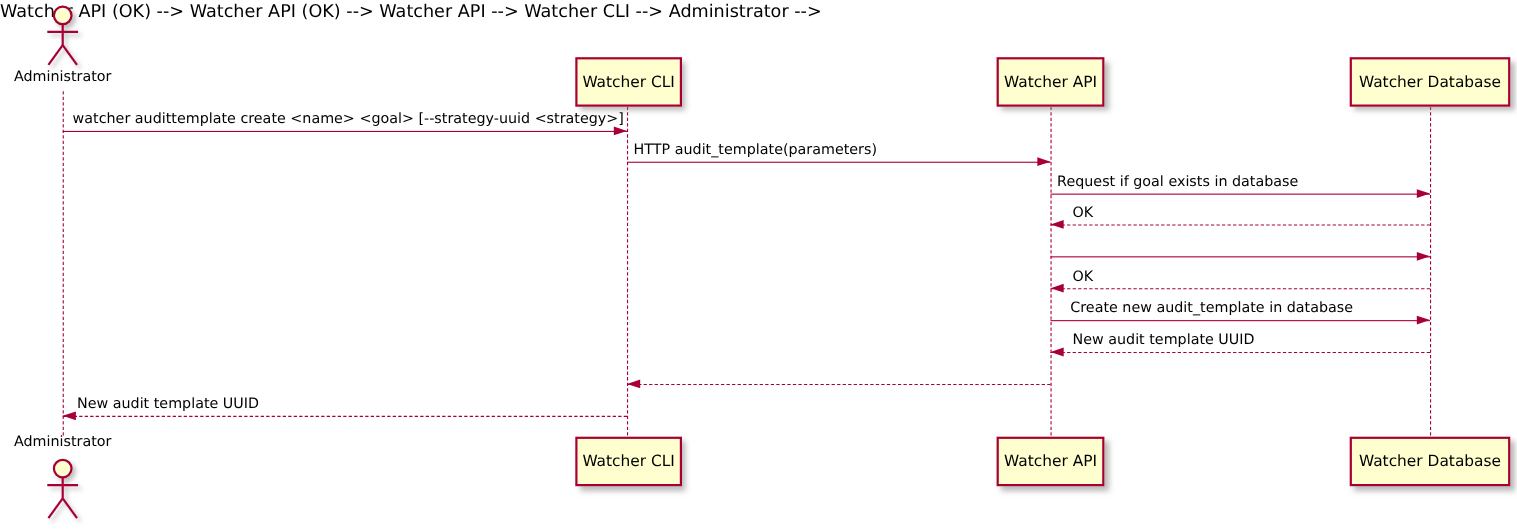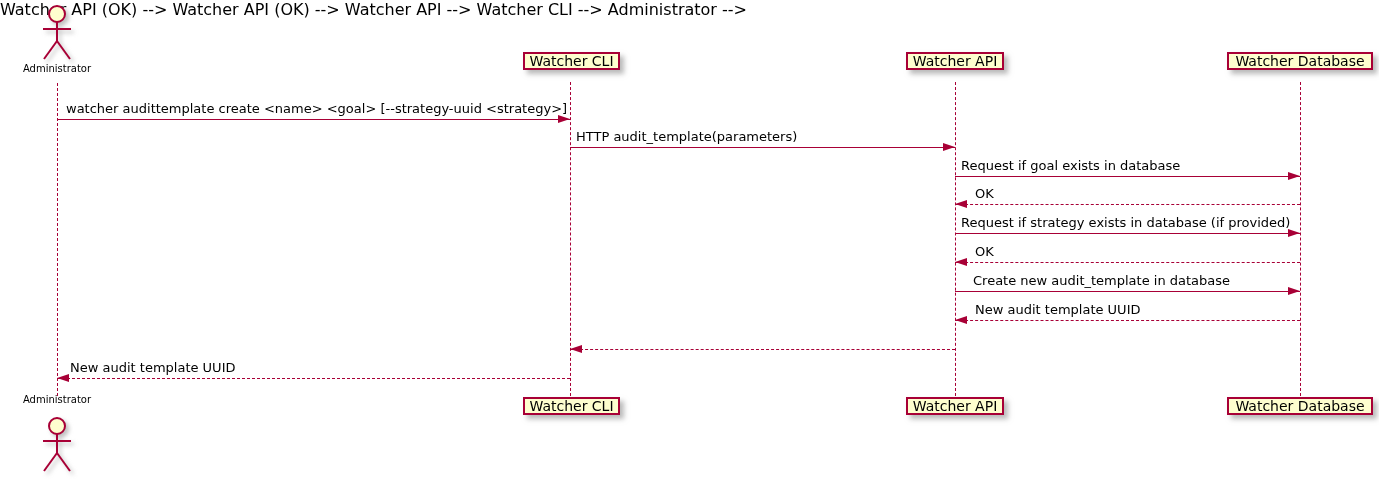--- a/index.html
+++ b/index.html
@@ -7,36 +7,36 @@
     position:relative;
     width:1379px;height:483px;
     background:#ffffff;
     font-family:"DejaVu Sans","Liberation Sans",sans-serif;
     color:#000;
     overflow:hidden;
   }
   .participant{
     position:absolute;
     box-sizing:border-box;
-    height:18px;
+    height:45px;
     background:#FEFECE;
     border:2px solid #A80036;
     box-shadow:4px 4px 5px rgba(130,130,130,0.55);
     display:flex;align-items:center;justify-content:center;
     font-size:14px;
     white-space:nowrap;
   }
   .lifeline{
     position:absolute;
     width:0;
     border-left:1px dashed #A80036;
   }
   .actor-label{
     position:absolute;
-    font-size:10px;
+    font-size:13px;
     white-space:nowrap;
     transform:translateX(-50%);
     text-align:center;
   }
   .actor-figure{
     position:absolute;
     filter:drop-shadow(3px 3px 2px rgba(130,130,130,0.5));
   }
   .msg-label{
     position:absolute;
@@ -126,21 +126,20 @@
     <div class="head right"></div>
   </div>
 
    Watcher API (OK) --&gt;
   <div class="msg-label" style="left:975px;top:186px;">OK</div>
   <div class="msg-line dashed" style="left:955px;top:204px;width:345px;">
     <div class="head left"></div>
   </div>
 
   
-  <div class="msg-label" style="left:961px;top:215px;">Request if strategy exists in database (if provided)</div>
   <div class="msg-line solid" style="left:955px;top:233px;width:345px;">
     <div class="head right"></div>
   </div>
 
    Watcher API (OK) --&gt;
   <div class="msg-label" style="left:975px;top:244px;">OK</div>
   <div class="msg-line dashed" style="left:955px;top:262px;width:345px;">
     <div class="head left"></div>
   </div>
 

